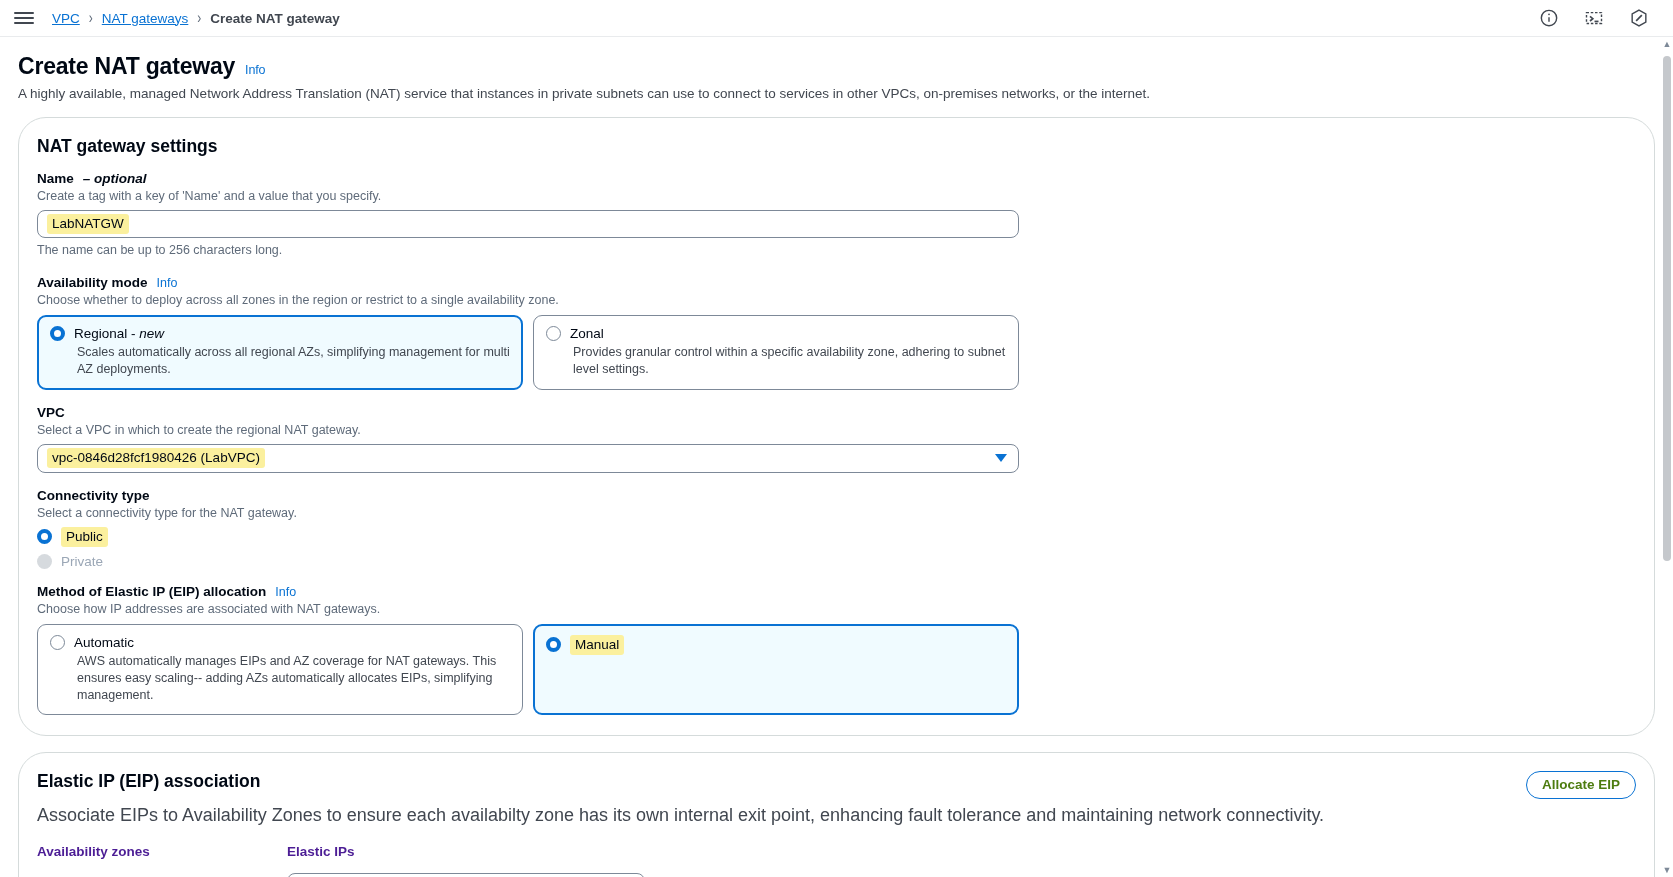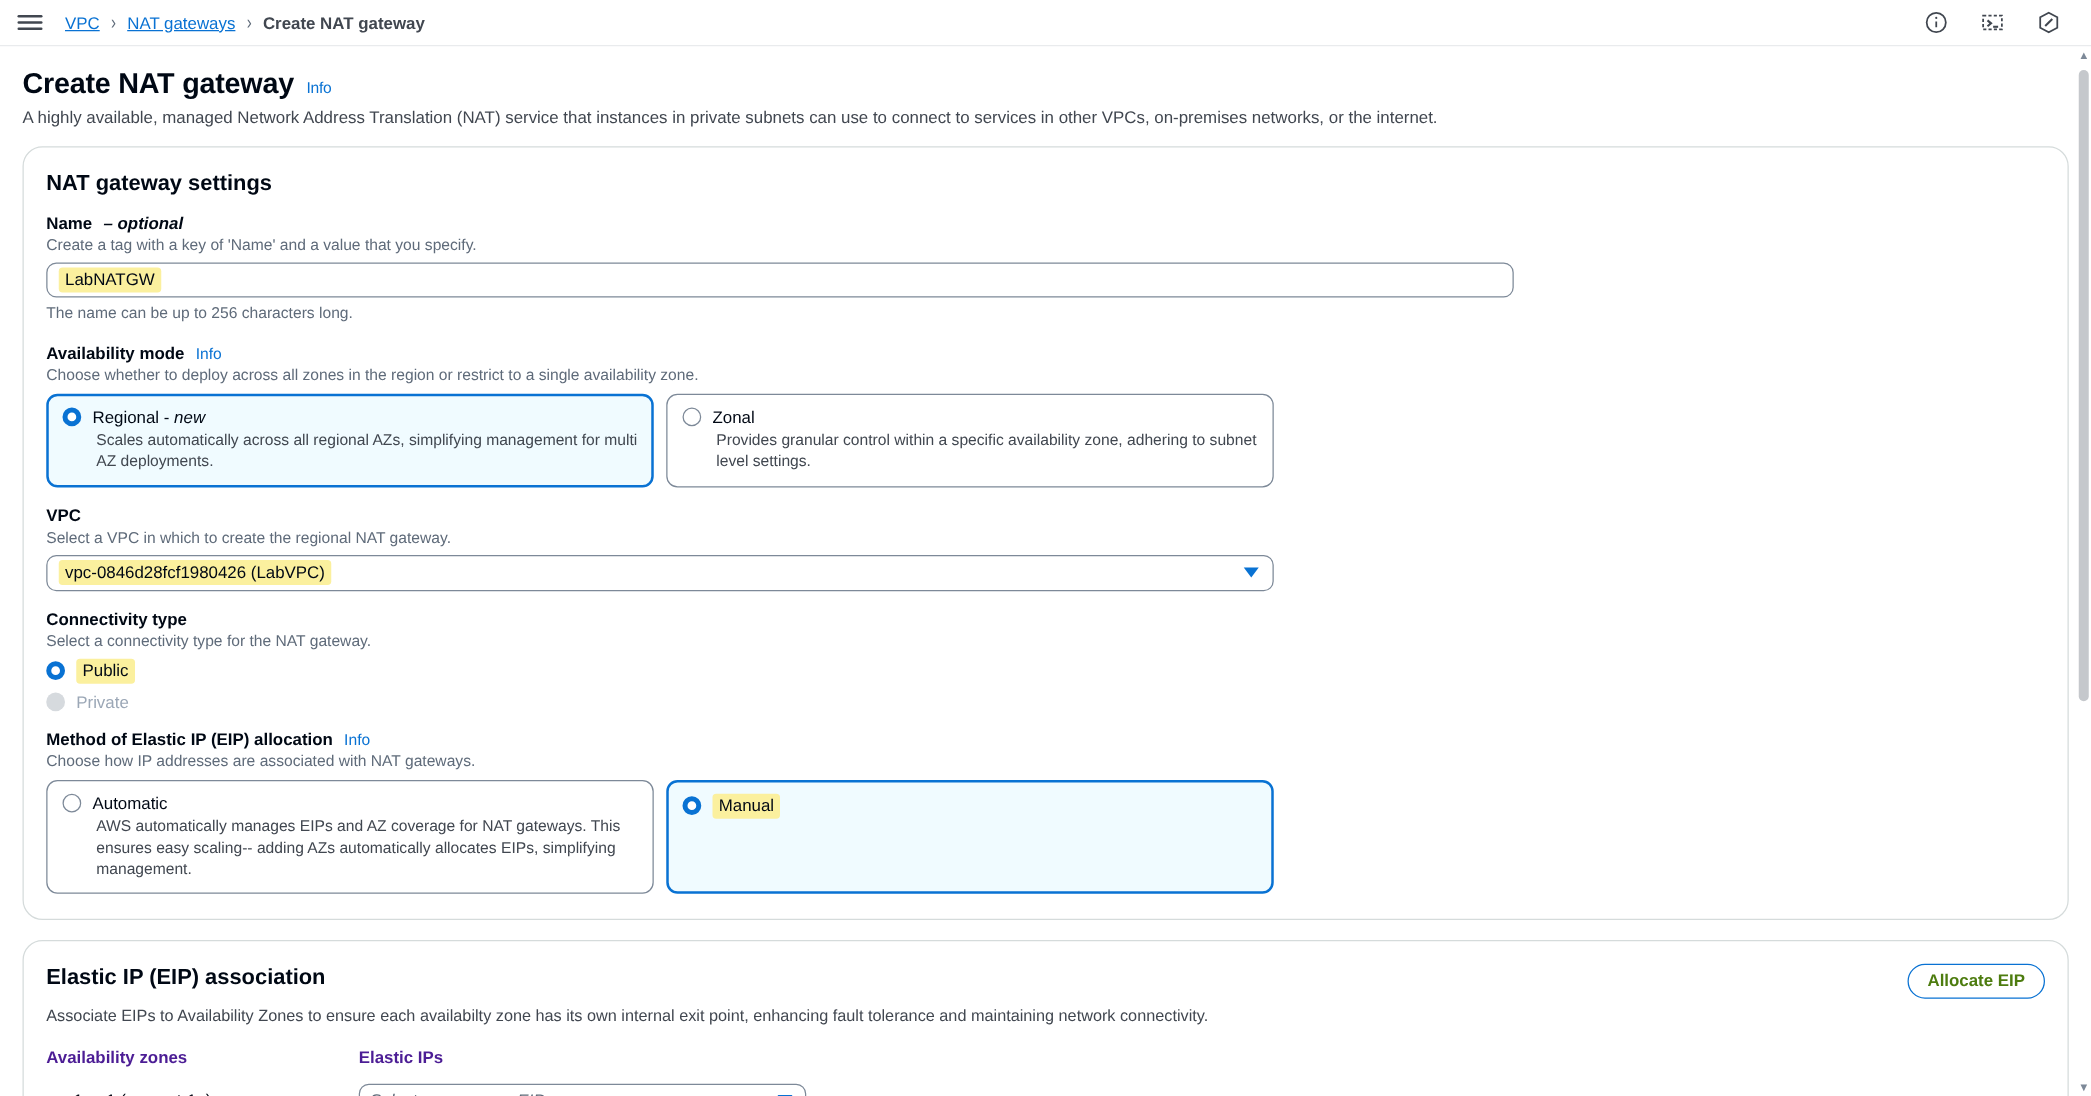--- a/index.html
+++ b/index.html
@@ -58,42 +58,42 @@
     text-decoration: none; cursor: pointer;
   }
   .page-desc {
     font-size: 13.5px; color: #414750; margin-top: 6px; margin-bottom: 0;
   }
 
   
   .card {
     background: #ffffff;
     border: 1px solid #d5dbdb;
-    border-radius: 16px;
+    border-radius: 28px;
     margin-top: 16px;
     padding: 18px 18px 20px 18px;
     position: relative;
   }
   .card-title {
     font-size: 17.5px; font-weight: 700; color: #000814; margin: 0 0 14px 0;
   }
 
   
   .field { margin-bottom: 0; }
   .field-label {
     font-size: 13.5px; font-weight: 700; color: #000814;
     display: flex; align-items: baseline; gap: 9px;
   }
   .field-label .optional { font-style: italic; font-weight: 700; }
   .field-desc { font-size: 12.5px; color: #5f6b7a; margin-top: 3px; }
   .field-hint { font-size: 12.5px; color: #5f6b7a; margin-top: 5px; }
 
   .text-input {
     margin-top: 7px;
-    width: 1174px; height: 28px;
+    width: 982px; height: 28px;
     border: 1px solid #7d8998;
     border-radius: 8px;
     background: #ffffff;
     display: flex; align-items: center;
     padding: 0 9px;
     font-size: 13.5px; color: #000814;
   }
 
   .select-input {
     margin-top: 7px;
@@ -172,21 +172,21 @@
     border-radius: 18px;
     background: #ffffff;
     color: #4d7c0f;
     font-size: 13.5px;
     font-family: "Liberation Sans", sans-serif;
     font-weight: 700;
     padding: 5px 15px 6px 15px;
     cursor: pointer;
     white-space: nowrap;
   }
-  .eip-desc { font-size: 13px; color: #414750; margin-top: 6px; }
+  .eip-desc { font-size: 18px; color: #414750; margin-top: 6px; }
 
   .eip-grid { margin-top: 18px; display: flex; gap: 0; }
   .col-az { width: 250px; }
   .col-eip { width: 700px; }
   .col-head { font-size: 13.5px; font-weight: 700; color: #4c1d95; }
   .az-value { font-size: 13.5px; color: #000814; margin-top: 20px; }
 
   .eip-select {
     margin-top: 14px;
     width: 358px; height: 26px;

